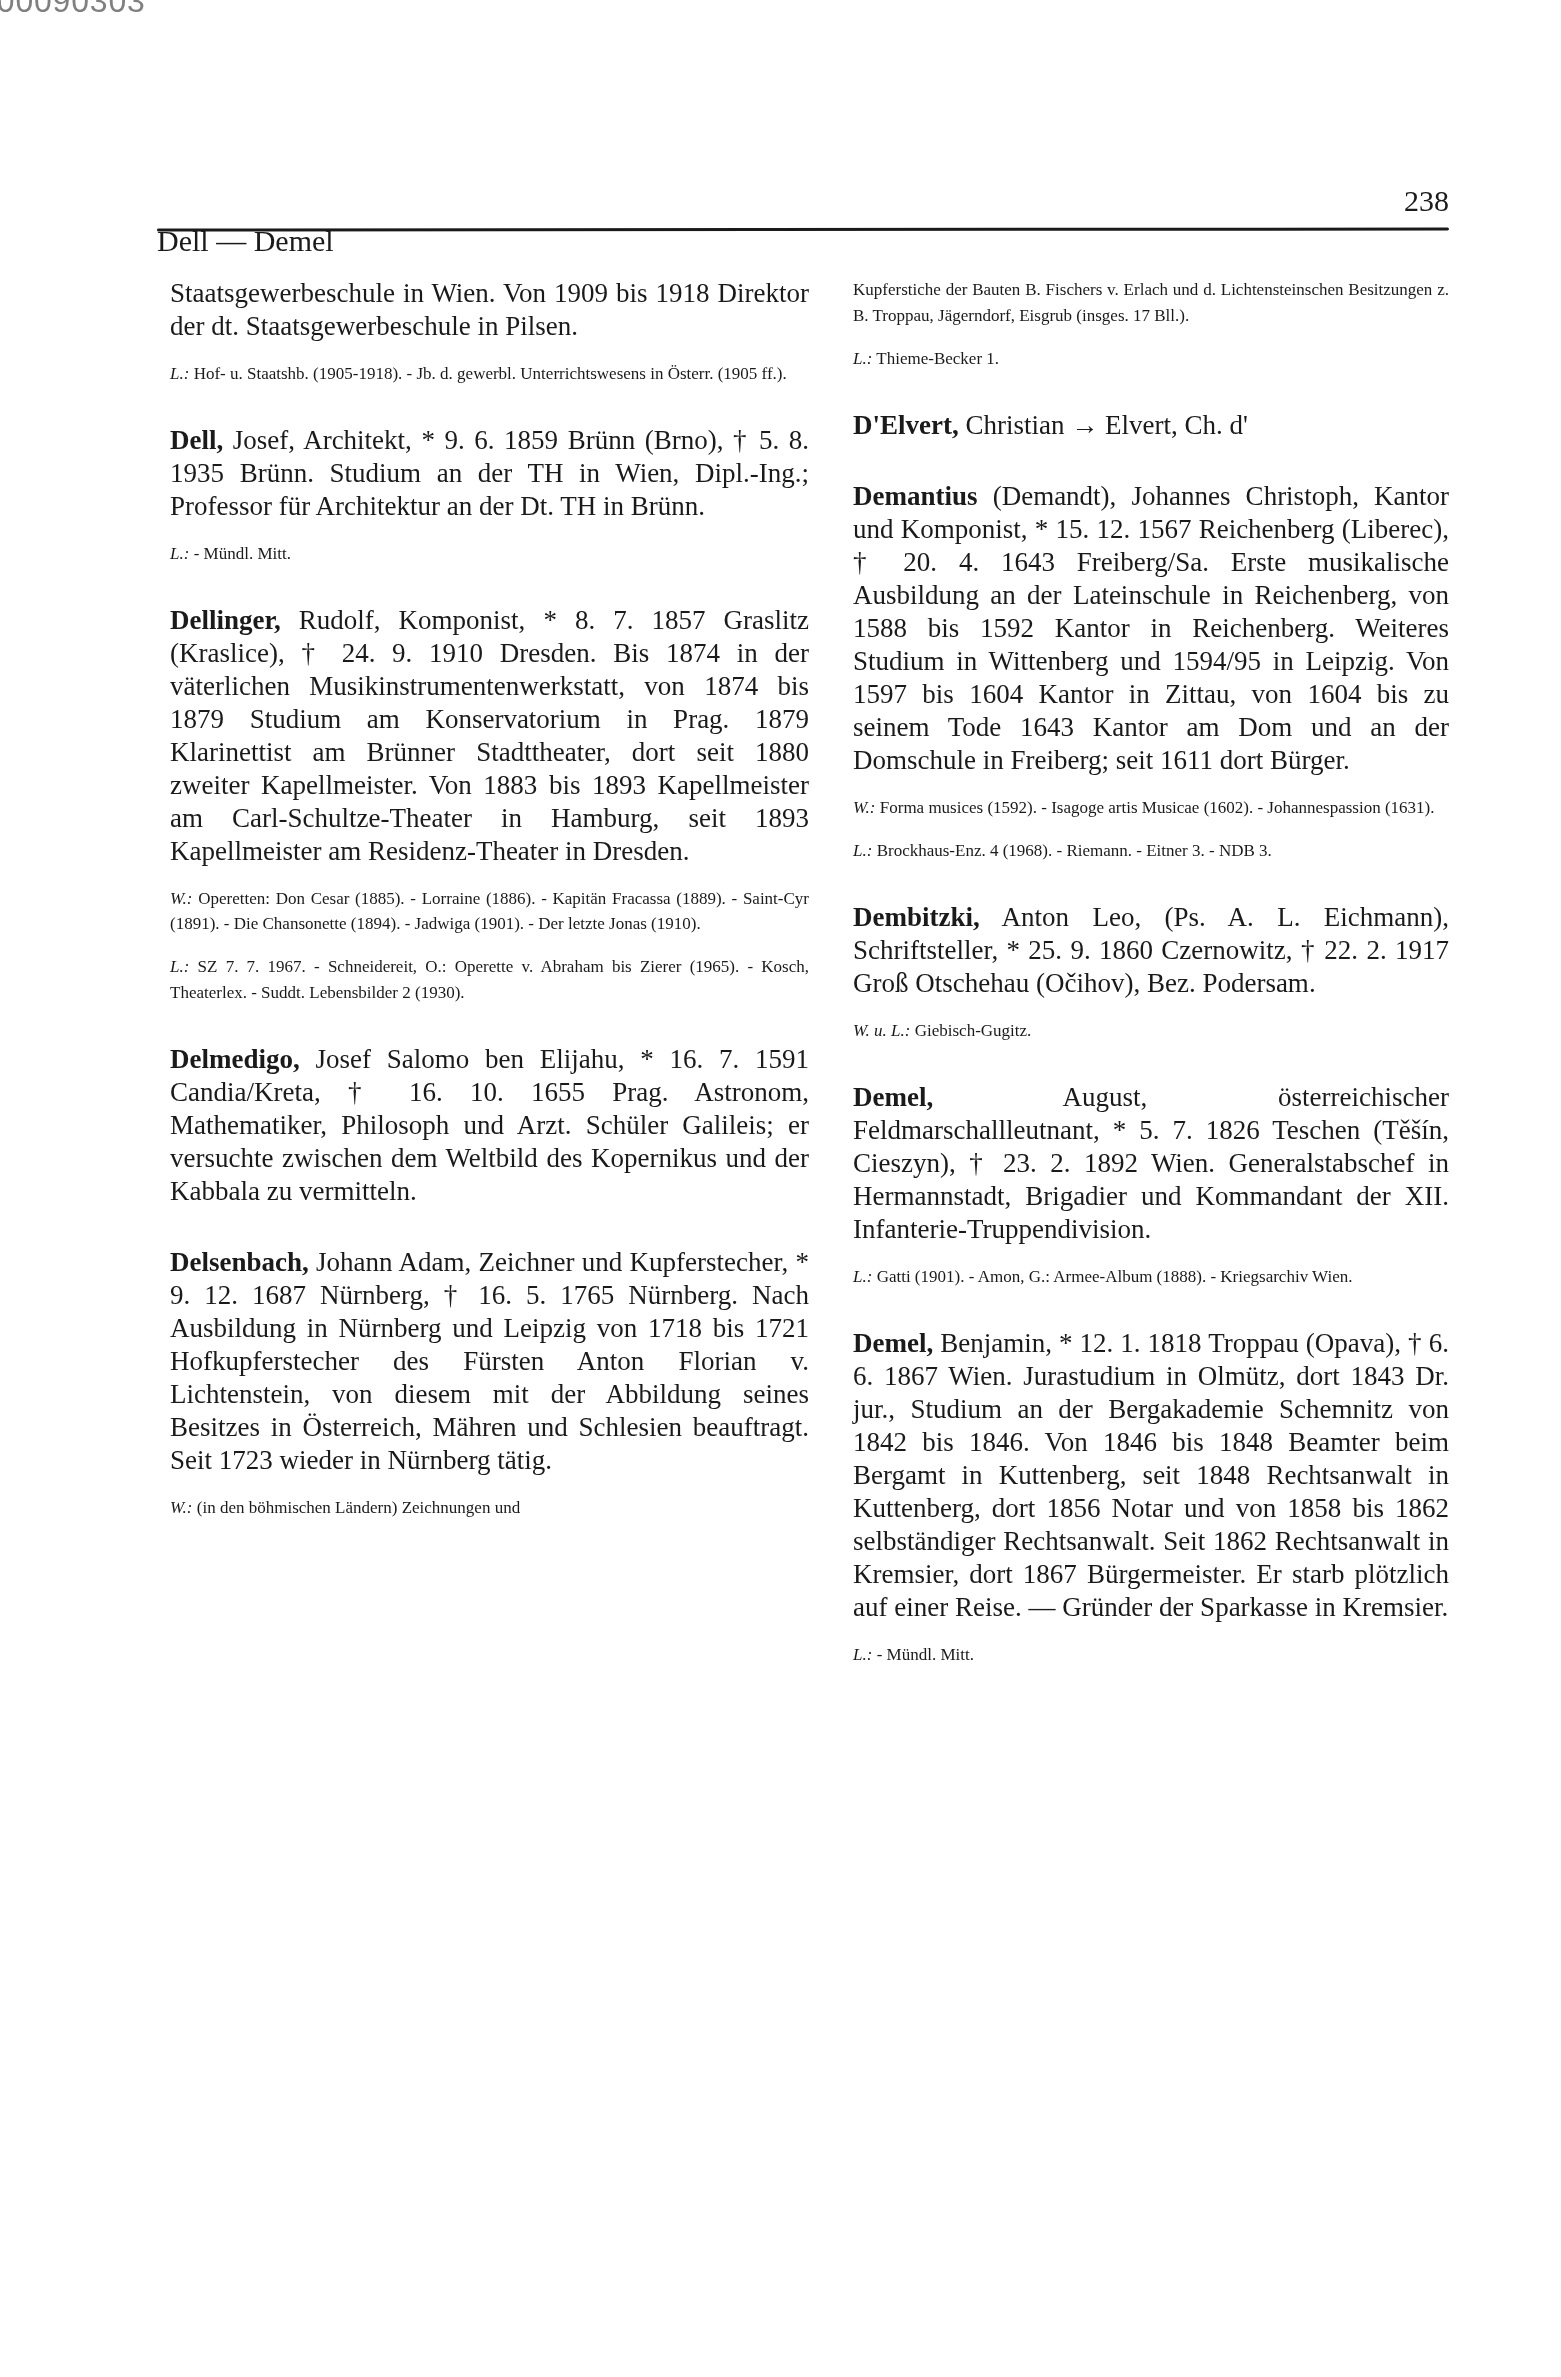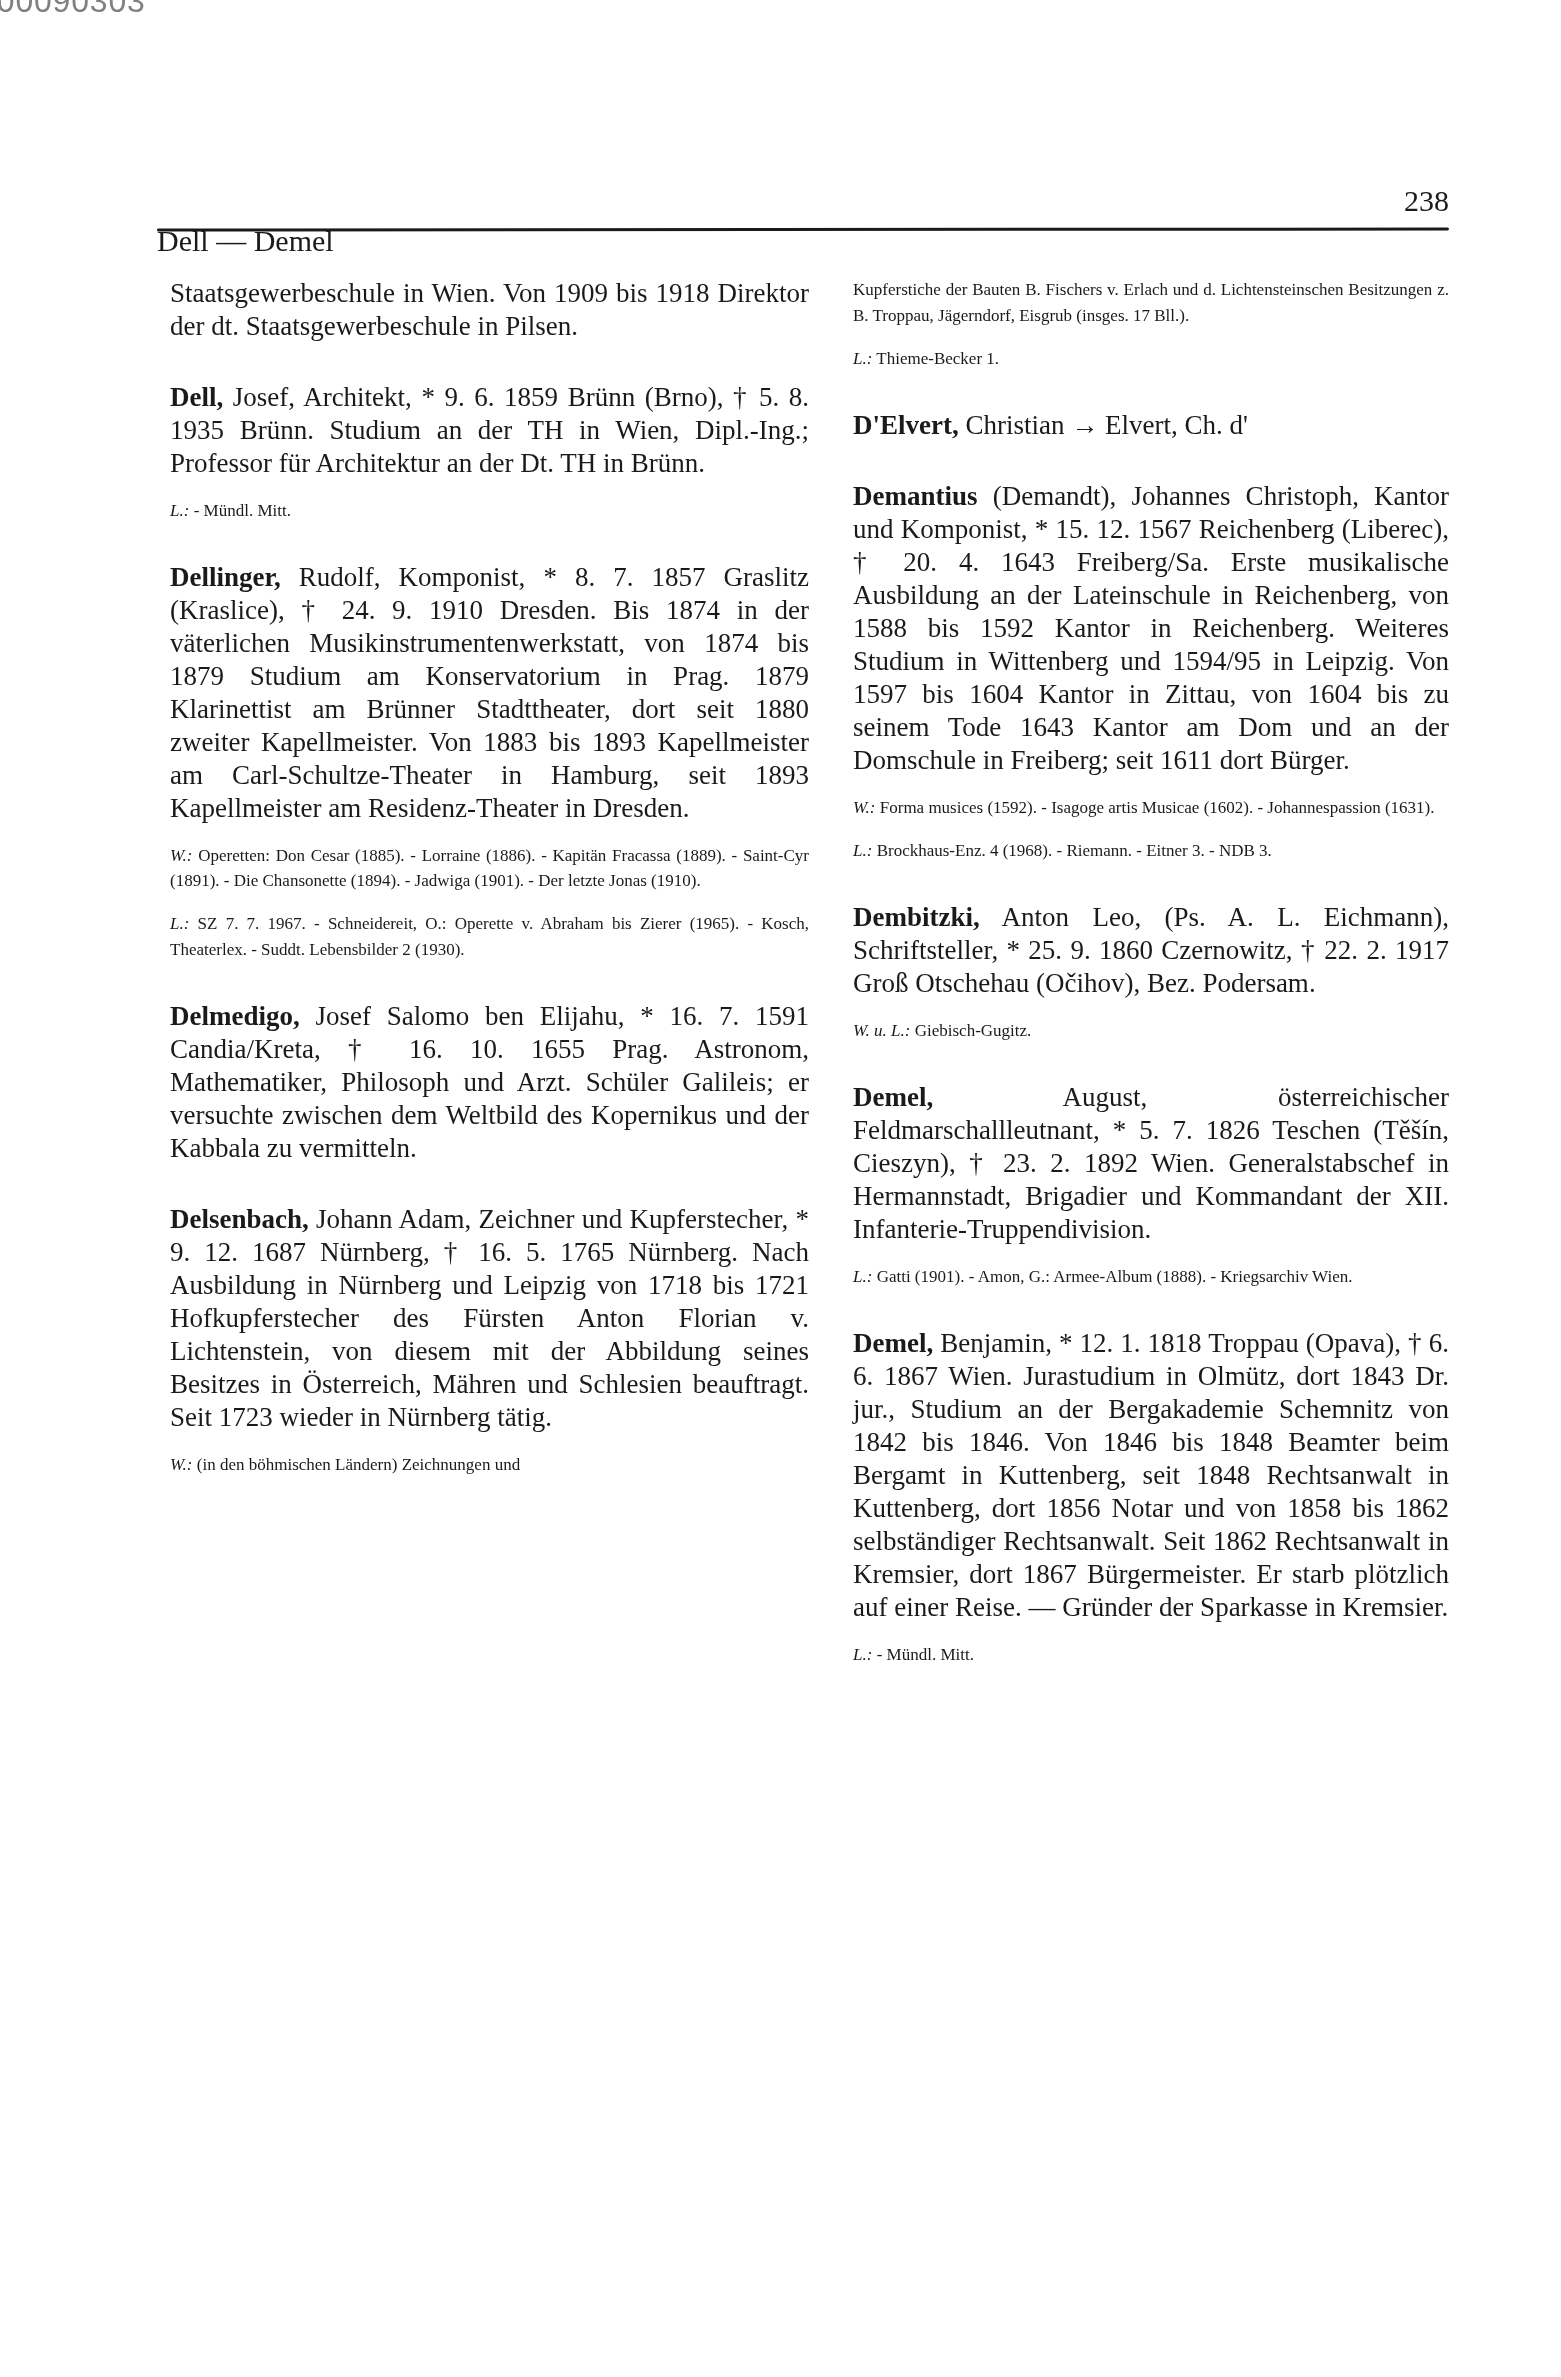--- a/index.html
+++ b/index.html
@@ -45,20 +45,21 @@
 <div class="running-head">
   <span class="title">Dell — Demel</span>
   <span class="page">238</span>
 </div>
 <div class="rule"></div>
 
 <div class="col left">
 
   <div class="entry">
     <p class="body-p">Staatsgewerbeschule in Wien. Von 1909 bis 1918 Direktor der dt. Staatsgewerbeschule in Pilsen.</p>
+    <p class="cite"><span class="lab">L.:</span> <span>Hof- u. Staatshb. (1905-1918). - Jb. d. gewerbl. Unterrichtswesens in Österr. (1905 ff.).</span></p>
   </div>
 
   <div class="entry">
     <p class="body-p"><span class="lemma">Dell,</span> <span>Josef, Architekt, * 9. 6. 1859 Brünn (Brno), † 5. 8. 1935 Brünn. Studium an der TH in Wien, Dipl.-Ing.; Professor für Architektur an der Dt. TH in Brünn.</span></p>
     <p class="cite"><span class="lab">L.:</span> <span>- Mündl. Mitt.</span></p>
   </div>
 
   <div class="entry">
     <p class="body-p"><span class="lemma">Dellinger,</span> <span>Rudolf, Komponist, * 8. 7. 1857 Graslitz (Kraslice), † 24. 9. 1910 Dresden. Bis 1874 in der väterlichen Musikinstrumentenwerkstatt, von 1874 bis 1879 Studium am Konservatorium in Prag. 1879 Klarinettist am Brünner Stadttheater, dort seit 1880 zweiter Kapellmeister. Von 1883 bis 1893 Kapellmeister am Carl-Schultze-Theater in Hamburg, seit 1893 Kapellmeister am Residenz-Theater in Dresden.</span></p>
     <p class="cite"><span class="lab">W.:</span> <span>Operetten: Don Cesar (1885). - Lorraine (1886). - Kapitän Fracassa (1889). - Saint-Cyr (1891). - Die Chansonette (1894). - Jadwiga (1901). - Der letzte Jonas (1910).</span></p>

